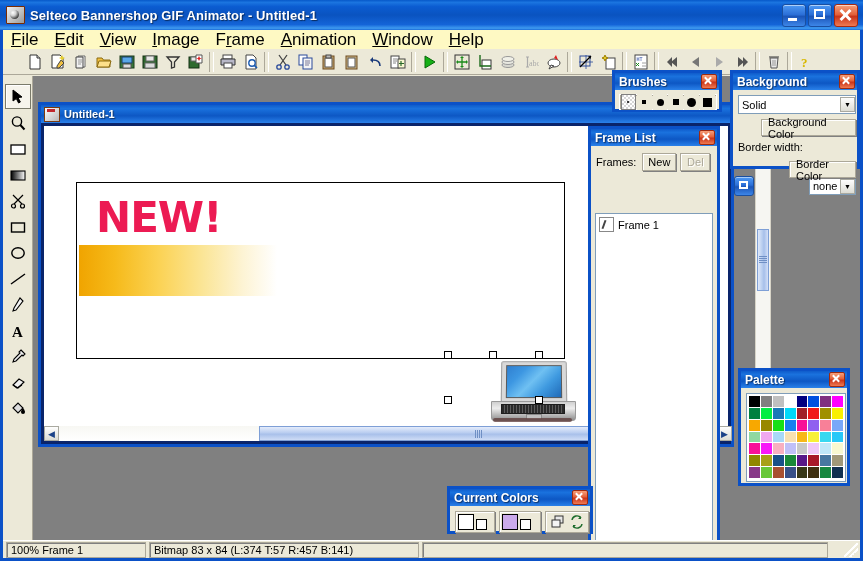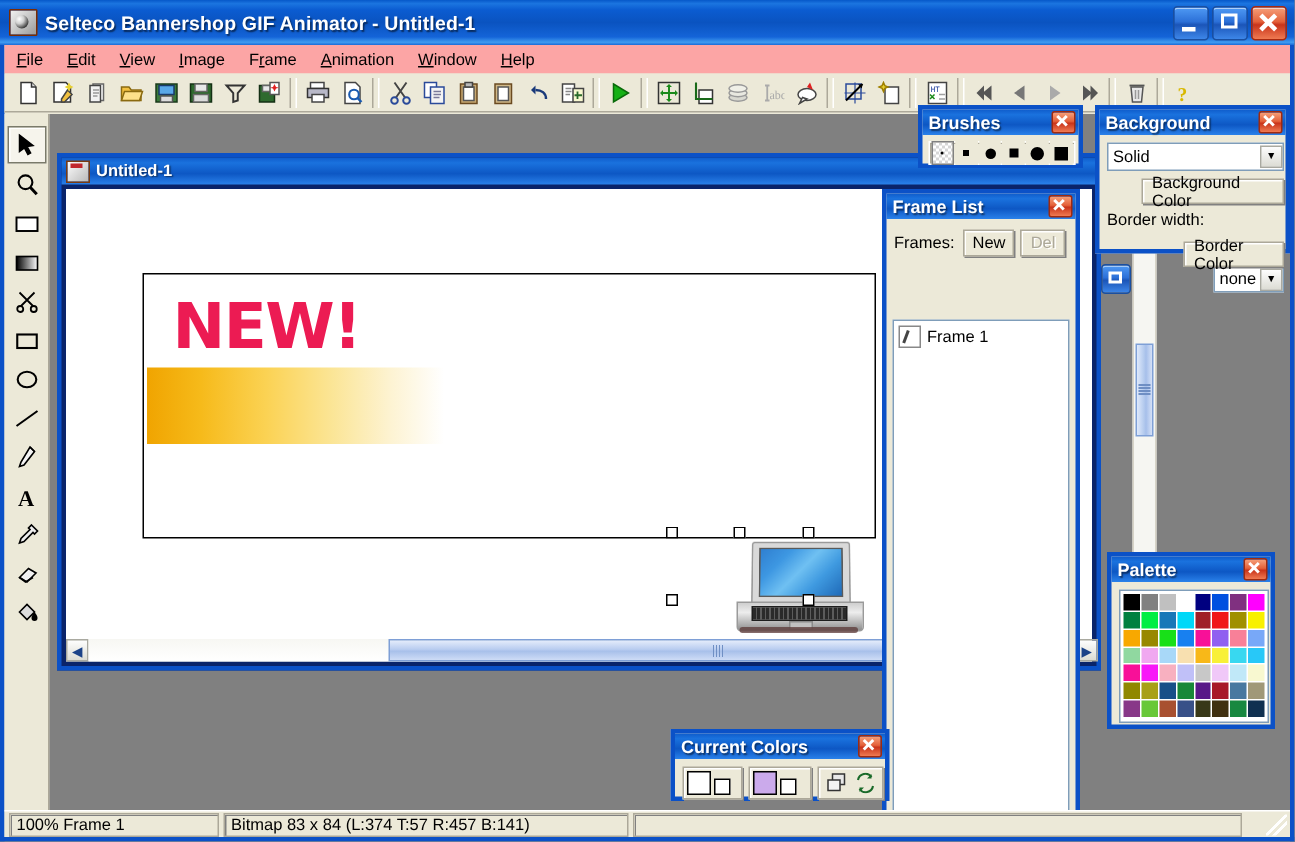--- a/index.html
+++ b/index.html
@@ -59,31 +59,31 @@
   .cap.max:after{content:"";position:absolute;left:5px;top:4px;width:11px;height:10px;border:2px solid #fff;box-sizing:border-box;}
   .cap.close:after,.cap.close:before{
     content:"";position:absolute;left:9px;top:3px;width:3px;height:14px;background:#fff;
   }
   .cap.close:after{transform:rotate(45deg);}
   .cap.close:before{transform:rotate(-45deg);}
 
   
   .menubar{
     position:absolute;left:3px;top:30px;width:857px;height:19px;
-    background:#fca5a5;display:flex;align-items:center;
-    font-size:11px;color:#000;
+    background:#fef9c3;display:flex;align-items:center;
+    font-size:17px;color:#000;
   }
   .menu-item{padding:2px 8px;cursor:default;}
   .menu-item u{text-decoration:underline;}
 
   
   .toolbar{
     position:absolute;left:3px;top:49px;width:857px;height:26px;
     background:#ece9d8;border-bottom:1px solid #aca899;
-    display:flex;align-items:center;padding-left:4px;box-sizing:border-box;
+    display:flex;align-items:center;padding-left:20px;box-sizing:border-box;
   }
   .tbtn{
     width:23px;height:22px;position:relative;
     display:flex;align-items:center;justify-content:center;
     cursor:default;
   }
   .tsep{width:3px;height:20px;border-left:1px solid #aca899;border-right:1px solid #fff;margin:0 2px;}
 
   
   .leftbar{
@@ -122,21 +122,21 @@
   }
   .doc-ico:after{content:"";position:absolute;left:2px;top:1px;width:8px;height:3px;background:#c1272d;}
   .doc-title-text{color:#fff;font-weight:bold;font-size:11px;text-shadow:1px 1px 1px rgba(0,0,0,.5);}
   .doc-body{
     position:absolute;left:3px;top:21px;width:684px;height:300px;
     background:#fff;overflow:hidden;
   }
   
   .banner{
     position:absolute;left:32px;top:56px;width:489px;height:177px;
-    background:#fff;border:1px solid #000;box-sizing:border-box;margin-left:19px;
+    background:#fff;border:1px solid #000;box-sizing:border-box;
   }
   .banner-new{
     position:absolute;left:19px;top:10px;
     font-family:"DejaVu Sans",sans-serif;
     font-weight:bold;font-size:42px;color:#ec1b53;letter-spacing:-1px;
   }
   .banner-grad{
     position:absolute;left:2px;top:62px;width:198px;height:51px;
     background:linear-gradient(to right,#f0a400 0%,#f6ba1a 18%,#fbd253 40%,#fbe595 62%,#fdf3d2 82%,#ffffff 100%);
   }

